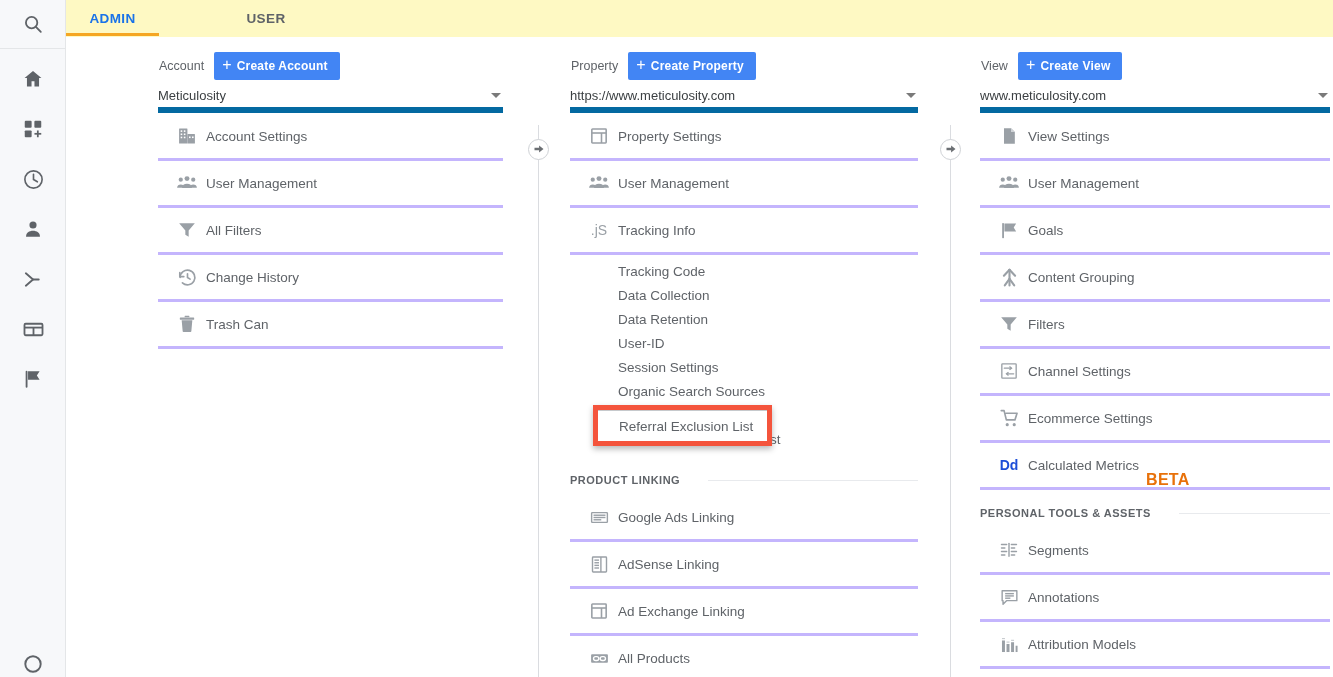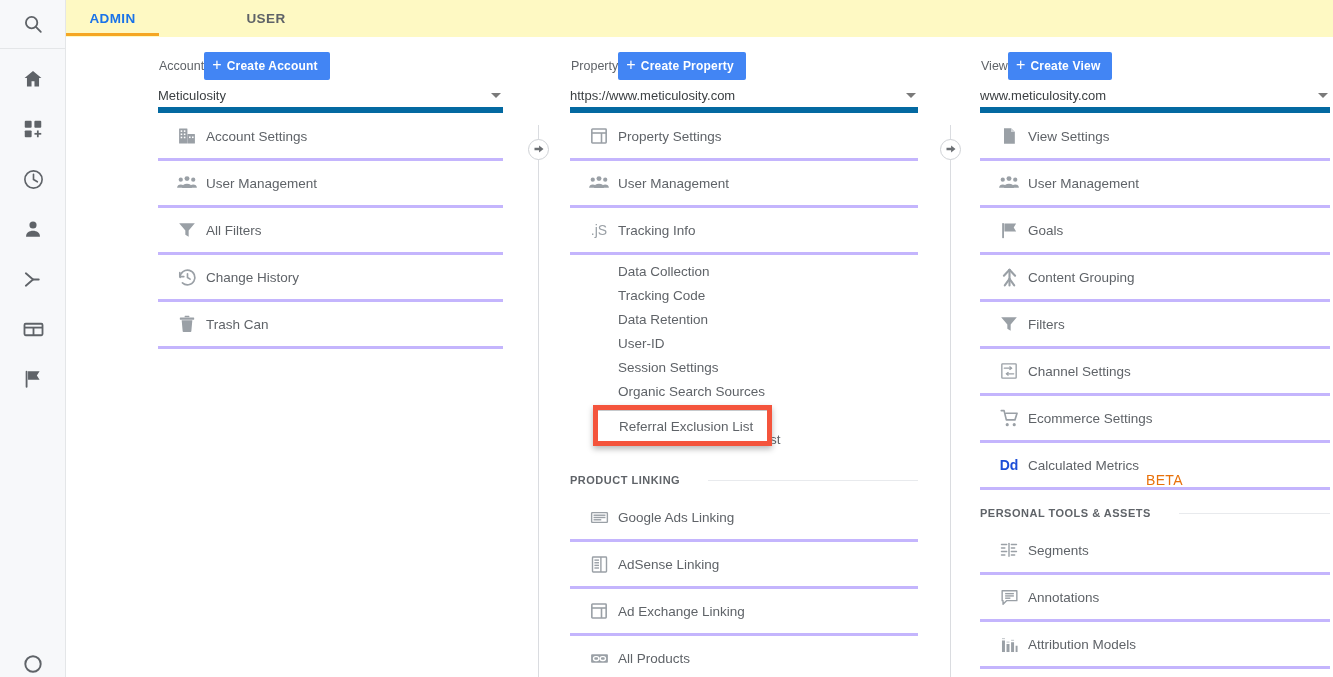--- a/index.html
+++ b/index.html
@@ -55,21 +55,21 @@
     width: 93px; height: 3px; background: #f5a623;
   }
 
   
   .column { position: absolute; top: 49px; }
   #col-account  { left: 158px; width: 345px; }
   #col-property { left: 570px; width: 348px; }
   #col-view     { left: 980px; width: 350px; }
 
   .col-head {
-    display: flex; align-items: center; 
+    display: flex; align-items: center; gap: 10px;
     height: 34px; padding-left: 1px;
   }
   .col-head-label { font-size: 12.5px; color: #5f6368; }
   .create-btn {
     display: inline-flex; align-items: center; gap: 5px;
     background: #4285f4; color: #fff;
     font-size: 12px; font-weight: bold; letter-spacing: .2px;
     padding: 6px 12px 6px 8px; border-radius: 2px;
     cursor: pointer; white-space: nowrap;
   }
@@ -91,22 +91,22 @@
   .item {
     display: flex; align-items: center;
     height: 47px; border-bottom: 3px solid #c4b5fd;
     padding-left: 10px;
     cursor: pointer;
   }
   .item-ico { width: 38px; flex: 0 0 38px; display: flex; align-items: center; justify-content: center; }
   .item-ico svg { display: block; }
   .item-label { font-size: 13.5px; color: #5f6368; }
   .beta {
-    font-size: 14px; color: #e8710a; margin-left: 7px;
-    letter-spacing: .3px; font-weight: normal; margin-top: 29px;
+    font-size: 16px; color: #e8710a; margin-left: 7px;
+    letter-spacing: .3px; font-weight: bold; margin-top: 29px;
   }
 
   .subitem {
     display: flex; align-items: center; height: 24px;
     padding-left: 48px;
     font-size: 13.5px; color: #5f6368;
     cursor: pointer;
   }
   .sub-wrap { padding-top: 4px; padding-bottom: 6px; }
 
@@ -383,22 +383,22 @@
       </span>
       <span class="item-label">User Management</span>
     </div>
 
     <div class="item">
       <span class="item-ico" style="font-size:14px;color:#9aa0a6;font-family:'Liberation Sans',sans-serif;">.jS</span>
       <span class="item-label">Tracking Info</span>
     </div>
 
     <div class="sub-wrap">
+      <div class="subitem">Tracking Code</div>
       <div class="subitem">Data Collection</div>
-      <div class="subitem">Tracking Code</div>
       <div class="subitem">Data Retention</div>
       <div class="subitem">User-ID</div>
       <div class="subitem">Session Settings</div>
       <div class="subitem">Organic Search Sources</div>
       <div class="subitem">Referral Exclusion List</div>
       <div class="subitem">Search Term Exclusion List</div>
     </div>
 
     <div class="section-head">
       <span class="sh-text">PRODUCT LINKING</span>

